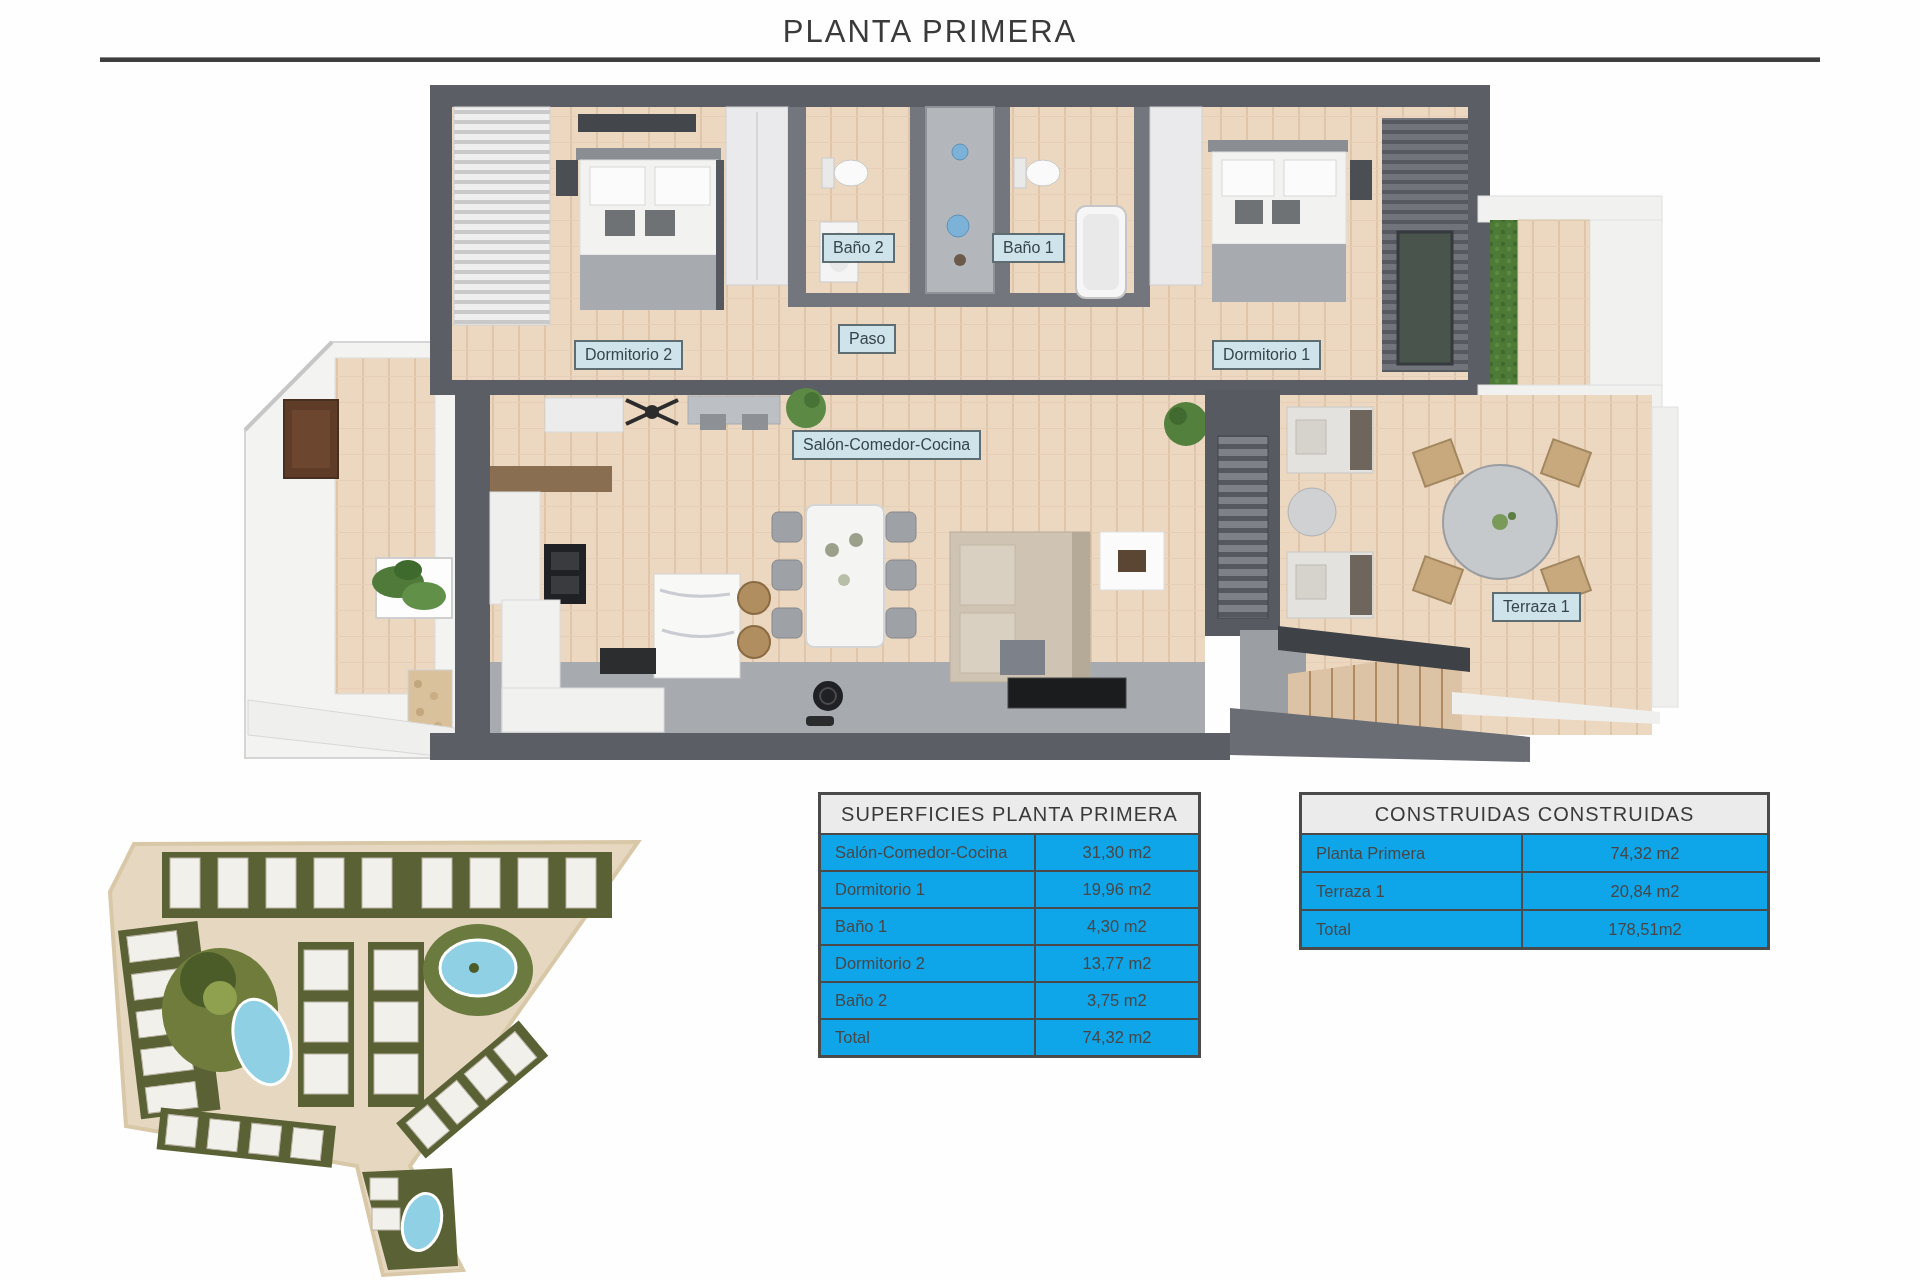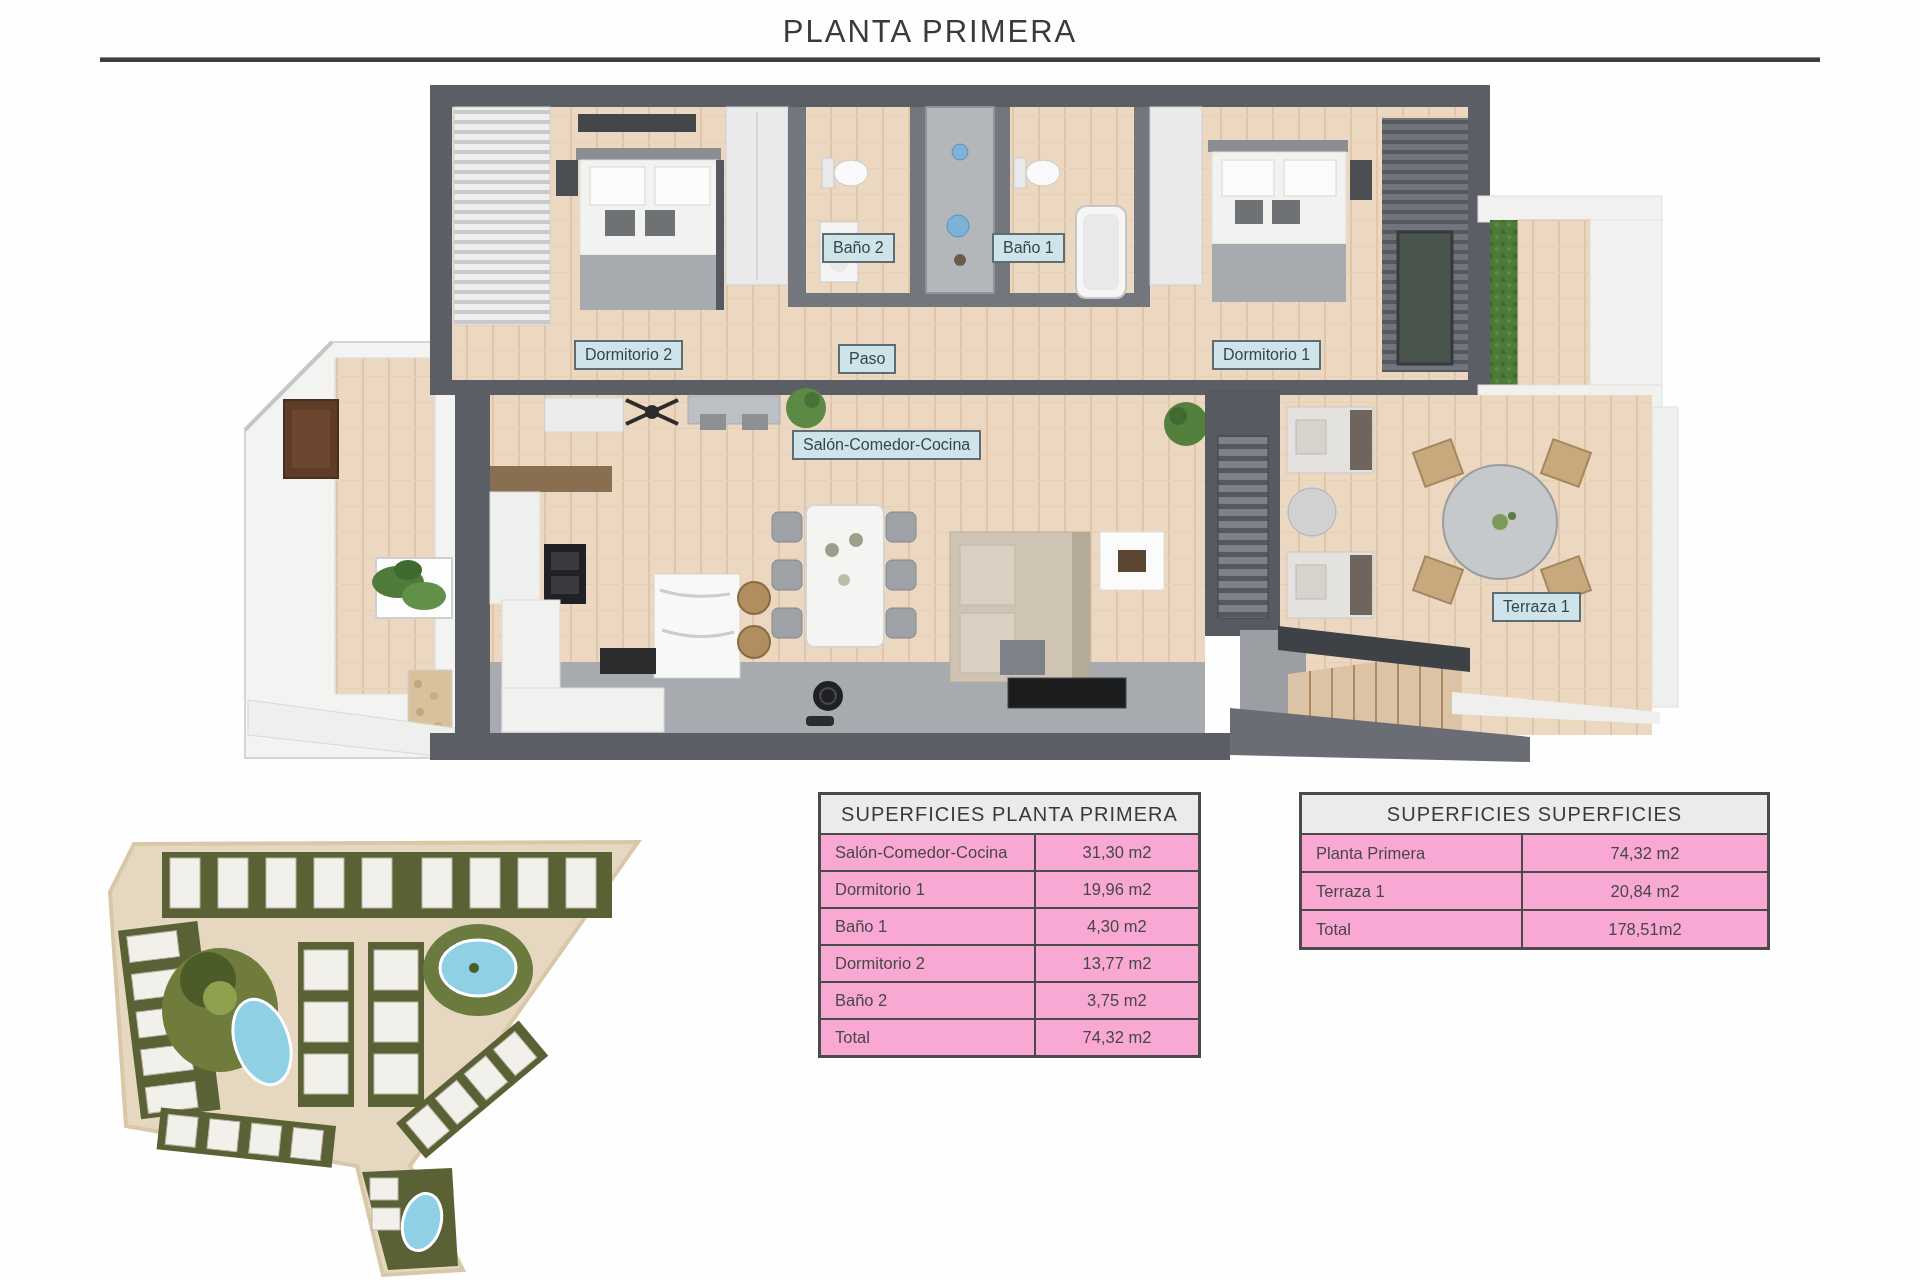--- a/index.html
+++ b/index.html
@@ -15,30 +15,30 @@
 
   
   .fp-svg{position:absolute;left:230px;top:60px;width:1460px;height:720px;}
 
   
   .lbl{position:absolute;background:#cfe3ea;border:2px solid #5d6d72;color:#36454b;
     font-size:16px;padding:3px 9px;white-space:nowrap;line-height:1.25;z-index:5;}
   .lbl-bano2{left:822px;top:233px;}
   .lbl-bano1{left:992px;top:233px;}
   .lbl-dorm2{left:574px;top:340px;}
-  .lbl-paso{left:838px;top:344px;}
+  .lbl-paso{left:838px;top:324px;}
   .lbl-dorm1{left:1212px;top:340px;}
   .lbl-salon{left:792px;top:430px;}
   .lbl-terraza{left:1492px;top:592px;}
 
   
   .site-svg{position:absolute;left:70px;top:830px;width:620px;height:450px;}
 
   
-  .stable{position:absolute;border:3px solid #4a4a4a;background:#f9a8d4;}
+  .stable{position:absolute;border:3px solid #4a4a4a;background:#0ea5e9;}
   .stable .thead{background:#ebebeb;border-bottom:2px solid #4a4a4a;text-align:center;
     font-size:20px;color:#3a3a3a;letter-spacing:1px;height:38px;line-height:38px;}
   .trow{display:grid;border-top:2px solid #4a4a4a;}
   .trow:first-of-type{border-top:none;}
   .cols-a .trow{grid-template-columns:57% 43%;height:35px;}
   .cols-b .trow{grid-template-columns:47.5% 52.5%;height:36px;}
   .tcell{display:flex;align-items:center;font-size:16.5px;color:#474747;}
   .tlabel{padding-left:14px;border-right:2px solid #4a4a4a;}
   .tvalue{justify-content:center;}
   .table-planta{left:818px;top:792px;width:377px;}
@@ -411,21 +411,21 @@
           <div class="tcell tvalue">3,75 m2</div>
         </div>
         <div class="trow">
           <div class="tcell tlabel">Total</div>
           <div class="tcell tvalue">74,32 m2</div>
         </div>
       </div>
   </div>
 
   <div class="stable table-constr cols-b">
-    <div class="thead">SUPERFICIES SUPERFICIES</div>
+    <div class="thead">CONSTRUIDAS CONSTRUIDAS</div>
     <div>
         <div class="trow">
           <div class="tcell tlabel">Planta Primera</div>
           <div class="tcell tvalue">74,32 m2</div>
         </div>
         <div class="trow">
           <div class="tcell tlabel">Terraza 1</div>
           <div class="tcell tvalue">20,84 m2</div>
         </div>
         <div class="trow">

